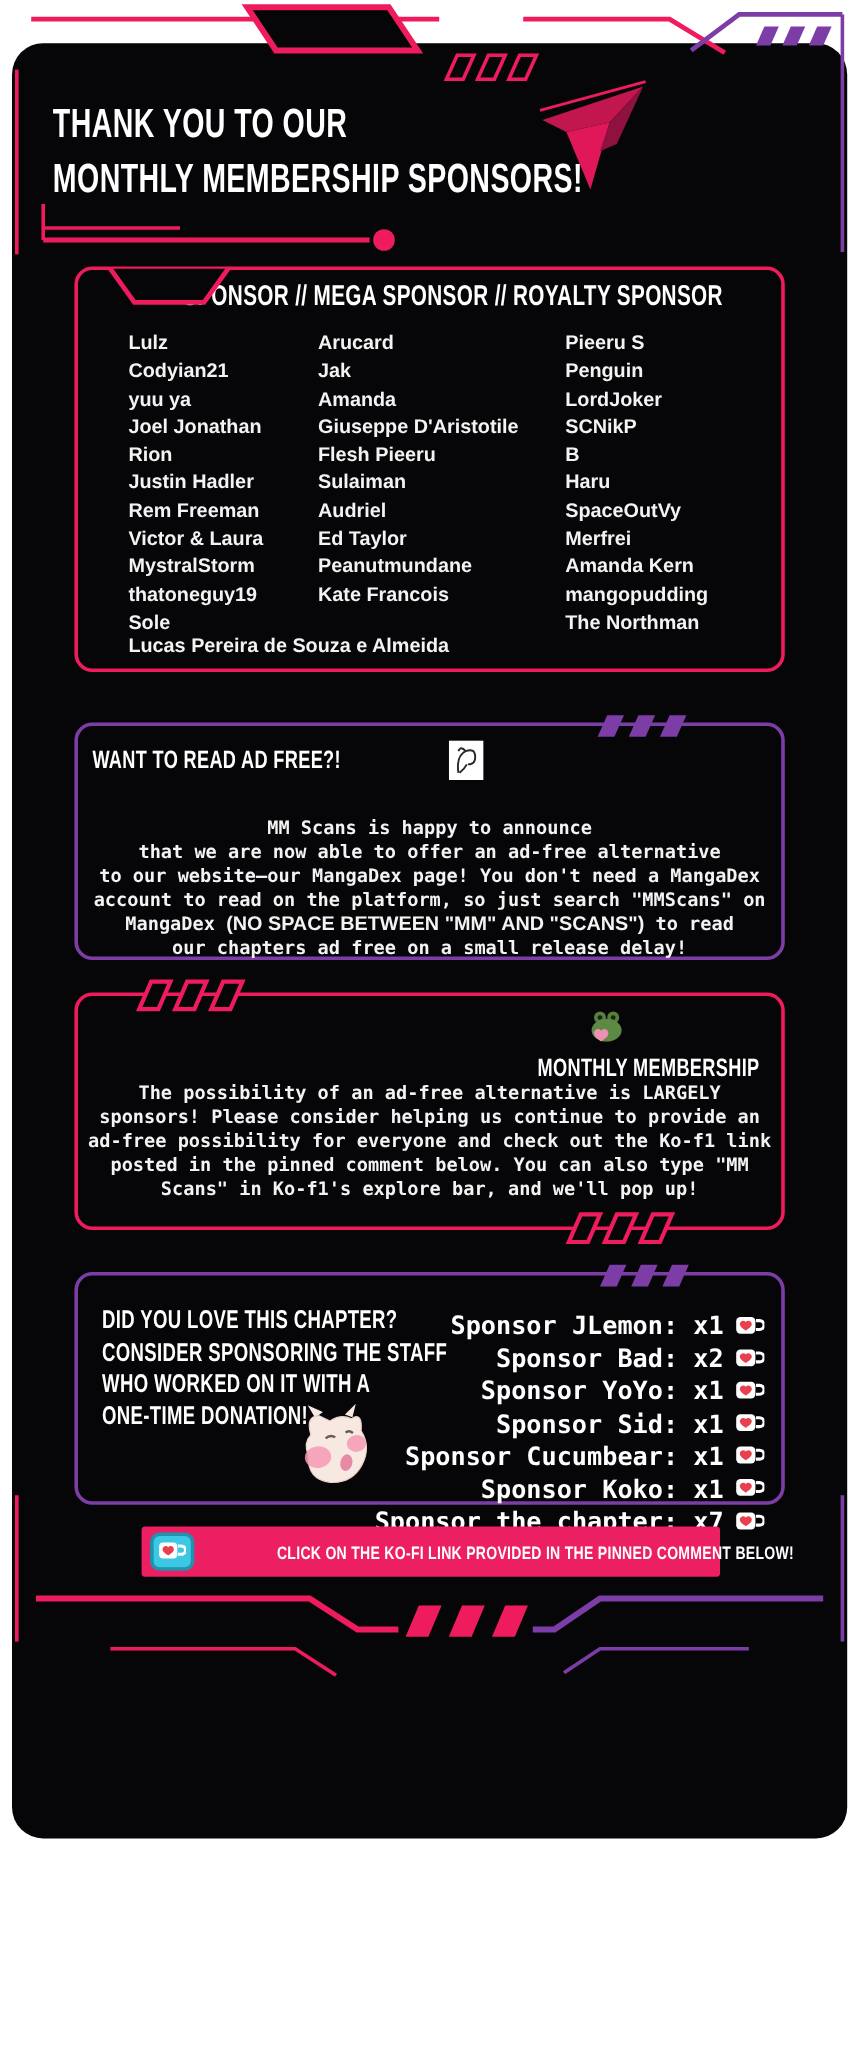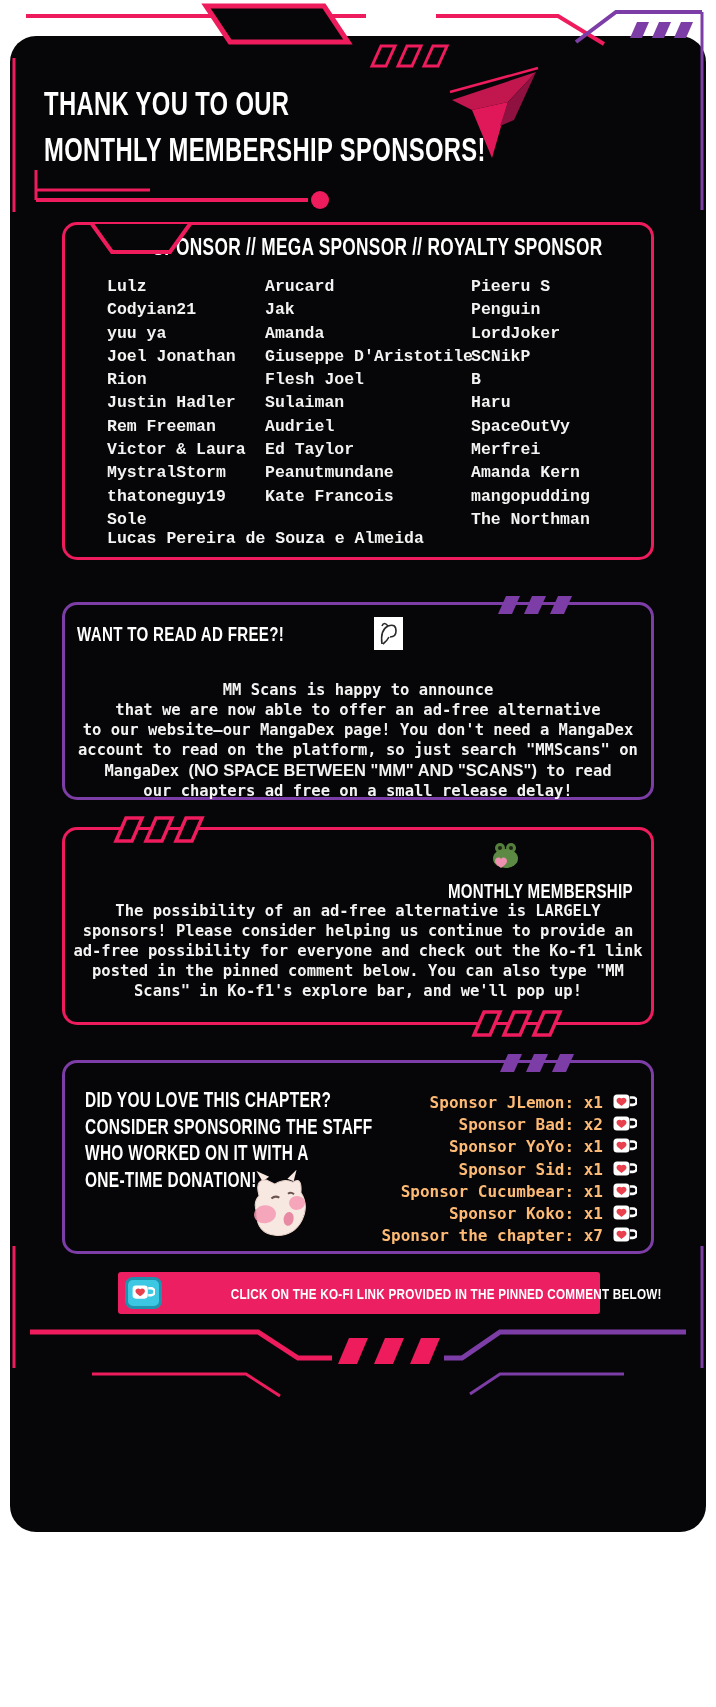--- a/index.html
+++ b/index.html
@@ -15,21 +15,21 @@
           color:#ffffff; transform:scaleX(0.72); white-space:nowrap; letter-spacing:0.4px; }
   .o-left   { transform-origin:0 50%; }
   .o-center { transform-origin:50% 50%; }
   .o-right  { transform-origin:100% 50%; }
 
   .page-title { position:absolute; left:44px; top:80px; }
   .page-title .line { display:block; font-size:34px; line-height:46px;
           font-family:"Liberation Sans",sans-serif; font-weight:700; color:#fff;
           transform:scaleX(0.70); transform-origin:0 50%; white-space:nowrap; letter-spacing:0.5px; }
 
-  .mono { font-family:Liberation Mono, monospace; font-weight:700; color:#f3f3f3; }
+  .mono { font-family:Liberation Sans, sans-serif; font-weight:700; color:#f3f3f3; }
 
   .box { position:absolute; left:62px; width:592px; border-radius:15px; background:#060608; }
   .box.pink   { border:3.5px solid #ee1b5d; }
   .box.purple { border:3.5px solid #7d3da6; }
 
   
   .box1 { top:222px; height:338px; }
   .box1-header { position:absolute; left:0; right:0; top:8px; text-align:center; }
   .box1-header .cond { font-size:24px; }
   .col { position:absolute; font-size:16.5px; line-height:23.3px; white-space:nowrap; }
@@ -56,21 +56,21 @@
   
   .box4 { top:1060px; height:194px;padding-left:24px; }
   .b4-titles { position:absolute; left:20px; top:24px; }
   .b4-line { font-family:"Liberation Sans",sans-serif; font-weight:700; font-size:21.5px;
              line-height:26.5px; color:#fff; transform:scaleX(0.72); transform-origin:0 50%;
              white-space:nowrap; letter-spacing:0.4px; }
   .cat-img { position:absolute; left:180px; top:104px; transform:rotate(-6deg); }
   .don-rows { position:absolute; top:30px; right:14px; display:flex; flex-direction:column;
               gap:3.2px; align-items:flex-end; }
   .don-row { display:flex; align-items:center; gap:10px; }
-  .don-label { font-family:"DejaVu Sans Mono",monospace; font-weight:700; font-size:16px; color:#fdba74; white-space:pre; }
+  .don-label { font-family:"DejaVu Sans Mono",monospace; font-weight:700; font-size:21px; color:#ffffff; white-space:pre; }
 
   
   .banner { position:absolute; left:118px; top:1272px; width:482px; height:42px;
             background:#ed1f63; border-radius:3px; display:flex; align-items:center;
             padding:0 10px 0 7px; gap:8px; }
   .kofi-badge { width:37px; height:32px; background:#3cc7e2; border:3px solid #1f93ad;
                 border-radius:8px; display:flex; align-items:center; justify-content:center; flex:none; }
   .banner-text-wrap { flex:1; text-align:center; }
   .banner-text { display:inline-block; font-family:"Liberation Sans",sans-serif; font-weight:700;
                  font-size:15px; color:#fff; transform:scaleX(0.78); transform-origin:50% 50%;
@@ -110,21 +110,21 @@
         <div class="">Victor &amp; Laura</div>
         <div class="">MystralStorm</div>
         <div class="">thatoneguy19</div>
         <div class="">Sole</div>
       </div>
     <div class="col col2 mono">
         <div class="">Arucard</div>
         <div class="">Jak</div>
         <div class="">Amanda</div>
         <div class="">Giuseppe D'Aristotile</div>
-        <div class="">Flesh Joel</div>
+        <div class="">Flesh Pieeru</div>
         <div class="">Sulaiman</div>
         <div class="">Audriel</div>
         <div class="">Ed Taylor</div>
         <div class="">Peanutmundane</div>
         <div class="">Kate Francois</div>
       </div>
     <div class="col col3 mono">
         <div class="">Pieeru S</div>
         <div class="">Penguin</div>
         <div class="">LordJoker</div>

